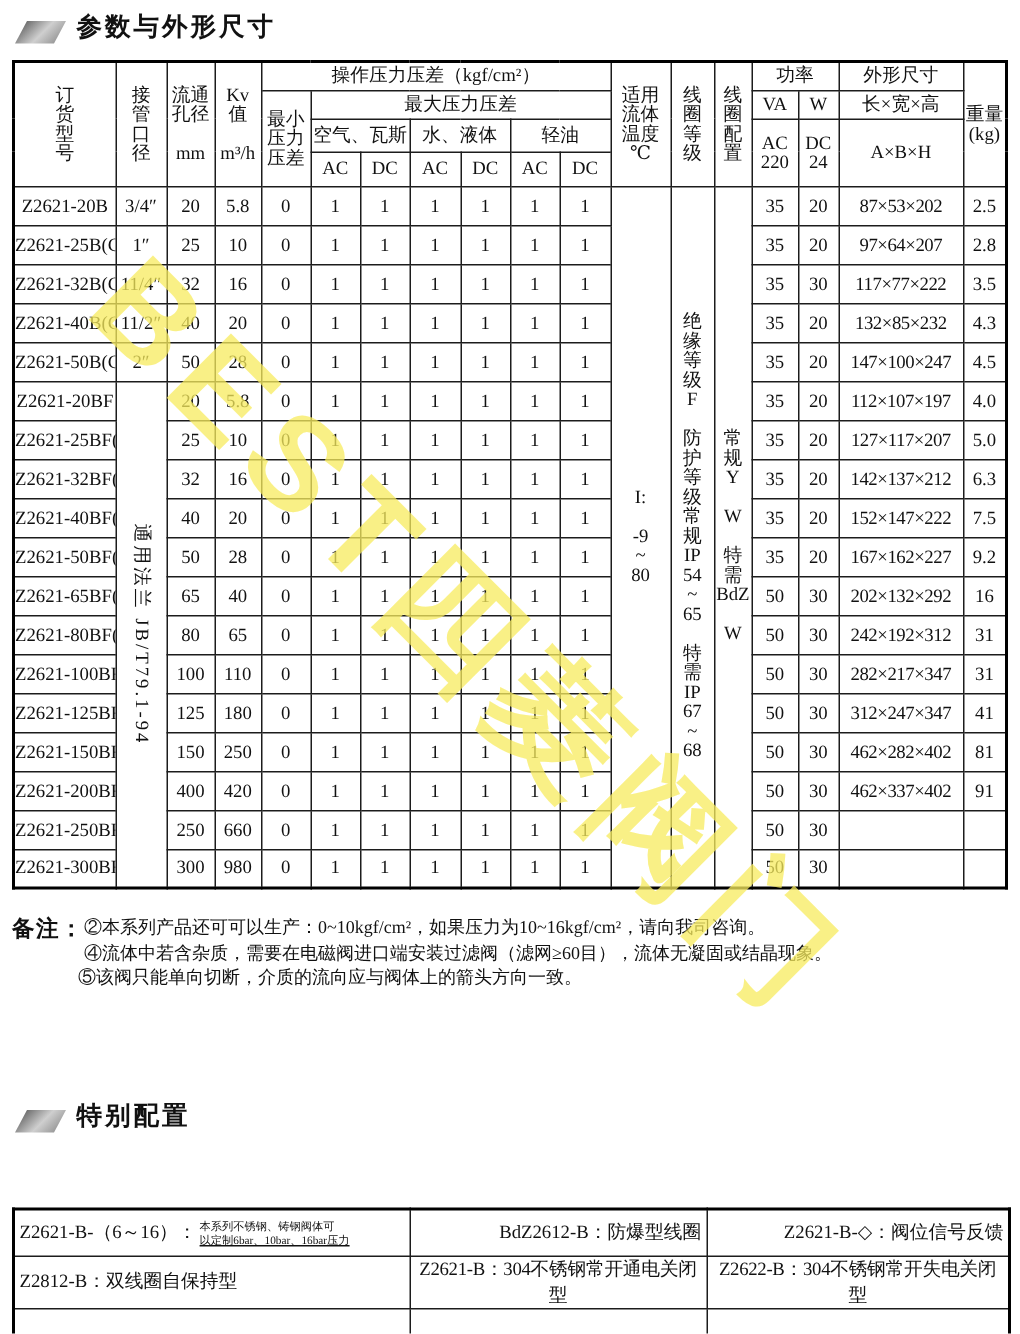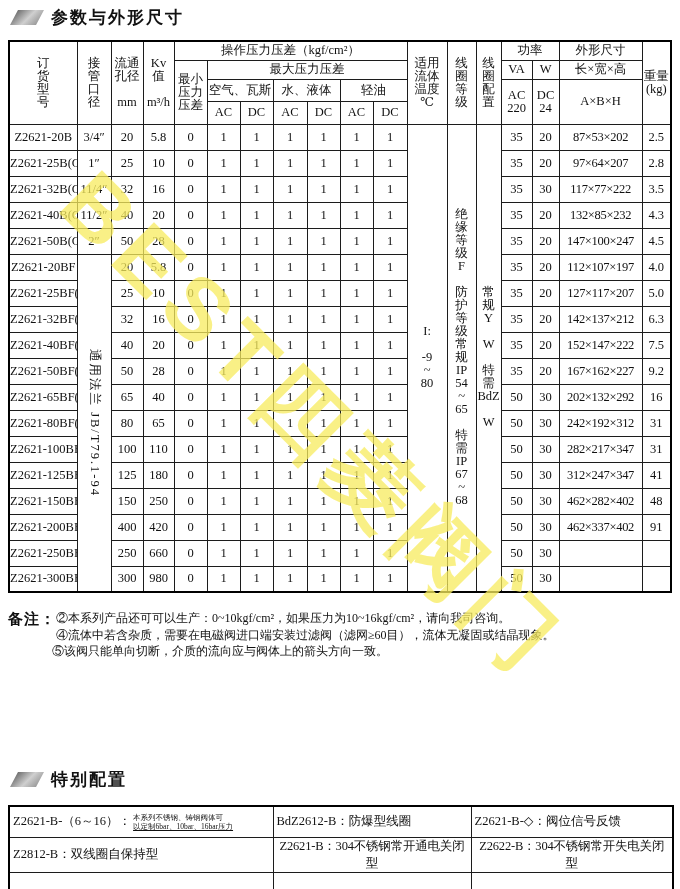--- a/index.html
+++ b/index.html
@@ -1,20 +1,20 @@
 <!DOCTYPE html>
 <html><head>
 <meta charset="utf-8">
 <style>
   * { margin:0; padding:0; box-sizing:border-box; }
   html,body { width:680px; height:889px; }
   body { position:relative; background:#fff; color:#111;
          font-family:"Liberation Serif","DejaVu Serif",serif; overflow:hidden; }
 
-  .sec-title { position:absolute; left:8px; display:flex; align-items:center; gap:11px; }
+  .sec-title { position:absolute; left:8px; display:flex; align-items:flex-end; gap:11px; }
   .sec-icon { width:26px; height:15px; margin-left:6px;
               background:linear-gradient(115deg,#6f6f6f 0%,#cfcfcf 55%,#9a9a9a 100%);
               transform:skewX(-28deg); }
   .sec-title h2 { font-family:"Liberation Sans","DejaVu Sans",sans-serif;
                   font-size:17px; font-weight:bold; letter-spacing:2px; }
 
   #params-table { position:absolute; left:8px; top:40px; width:664px;
                   border-collapse:collapse; table-layout:fixed; border:2px solid #000; }
   #params-table th, #params-table td { border:1px solid #1c1c1c; text-align:center;
                   vertical-align:middle; padding:0; font-weight:normal;
@@ -42,21 +42,21 @@
                  font-family:"Liberation Sans","DejaVu Sans",sans-serif; letter-spacing:1px; }
   #notes-list { margin-left:44px; font-size:12px; line-height:16.5px; }
 
   #special-table { position:absolute; left:8px; top:805px; width:664px;
                    border-collapse:collapse; table-layout:fixed; border:2px solid #000; }
   #special-table td { border:1px solid #1c1c1c; vertical-align:middle;
                       font-size:12.5px; padding:0 3px; }
   #special-table tr.r1 { height:31px;padding-left:13px; }
   #special-table tr.r2 { height:33px; }
   #special-table tr.r3 { height:20px; }
-  .sp-center { text-align:left; }
+  .sp-center { text-align:right; }
   .sp-tight  { text-align:center; font-size:11px; letter-spacing:-0.2px; }
   .sp-small  { display:inline-block; vertical-align:middle; font-size:7.5px;
                line-height:9px; margin-left:2px; }
   .sp-small .u { text-decoration:underline; }
 </style>
 </head>
 <body>
 
 <div class="sec-title" style="top:6px;">
   <span class="sec-icon"></span>
@@ -427,21 +427,21 @@
         <td>0</td>
         <td>1</td>
         <td>1</td>
         <td>1</td>
         <td>1</td>
         <td>1</td>
         <td>1</td>
         <td>50</td>
         <td>30</td>
         <td class="c-dim">462×282×402</td>
-        <td>48</td>
+        <td>81</td>
       </tr>
       <tr style="height: 26px;">
         <td class="c-model">Z2621-200BF(C)</td>
         <td>400</td>
         <td>420</td>
         <td>0</td>
         <td>1</td>
         <td>1</td>
         <td>1</td>
         <td>1</td>
@@ -491,21 +491,21 @@
 
 <div id="notes">
   <div id="notes-label">备注：</div>
   <div id="notes-list">
       <div class="note-line">②本系列产品还可可以生产：0~10kgf/cm²，如果压力为10~16kgf/cm²，请向我司咨询。</div>
       <div class="note-line">④流体中若含杂质，需要在电磁阀进口端安装过滤阀（滤网≥60目），流体无凝固或结晶现象。</div>
       <div class="note-line">⑤该阀只能单向切断，介质的流向应与阀体上的箭头方向一致。</div>
     </div>
 </div>
 
-<div class="sec-title" style="top:768px;">
+<div class="sec-title" style="top:732px;">
   <span class="sec-icon"></span>
   <h2>特别配置</h2>
 </div>
 
 <table id="special-table">
   <colgroup>
       <col style="width:264px">
       <col style="width:198px">
       <col style="width:202px">
     </colgroup>

